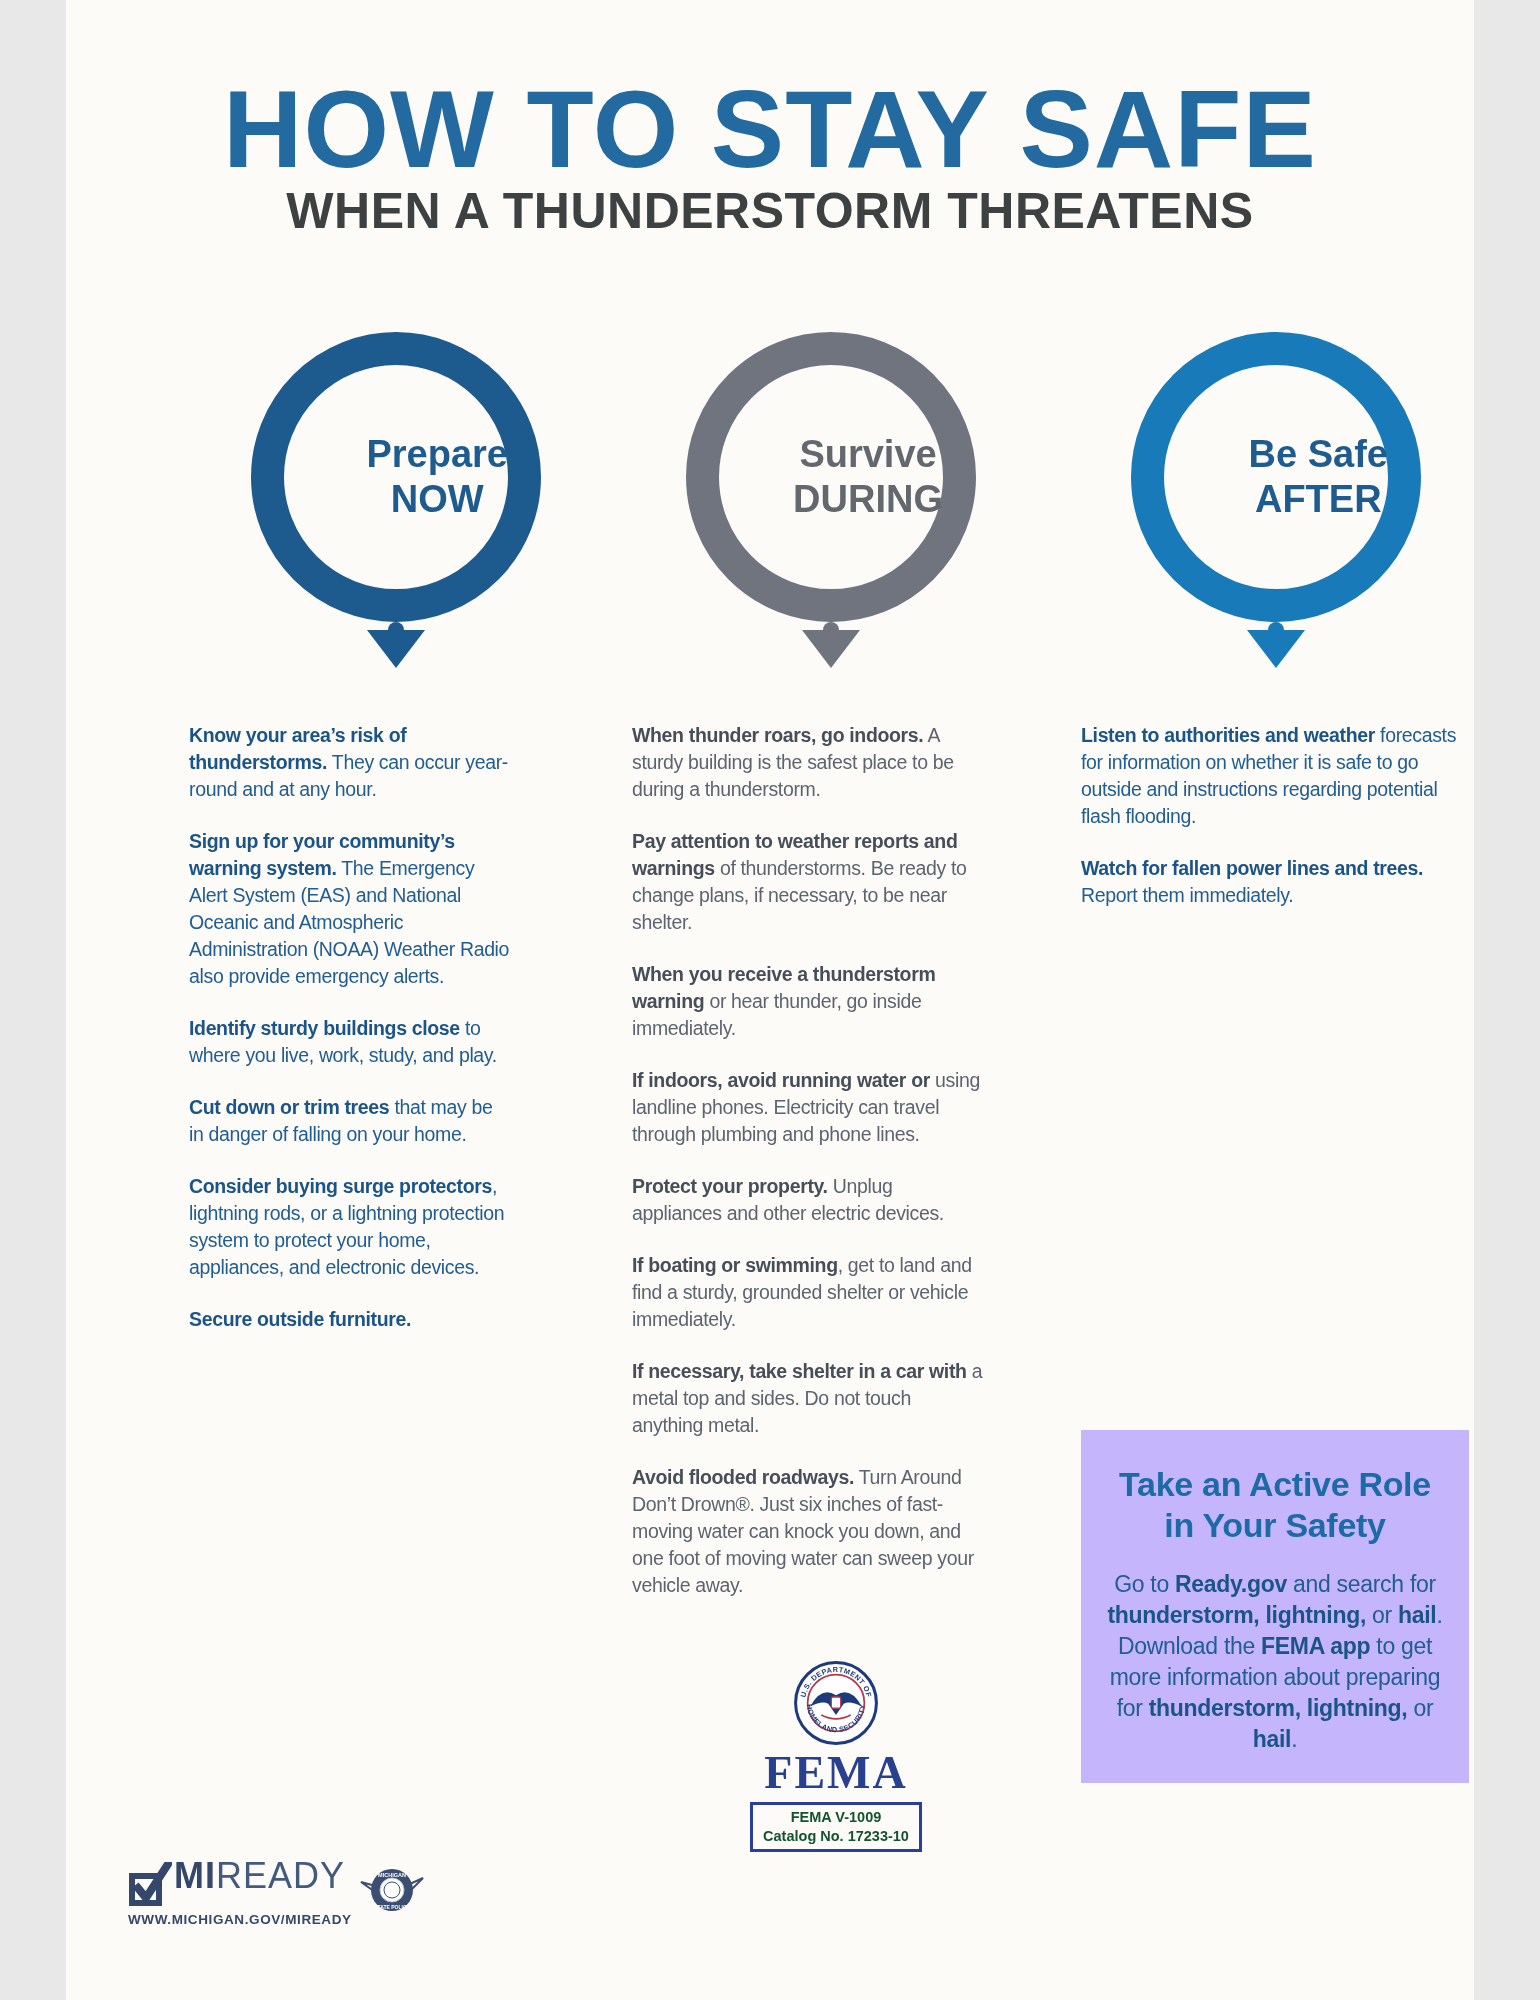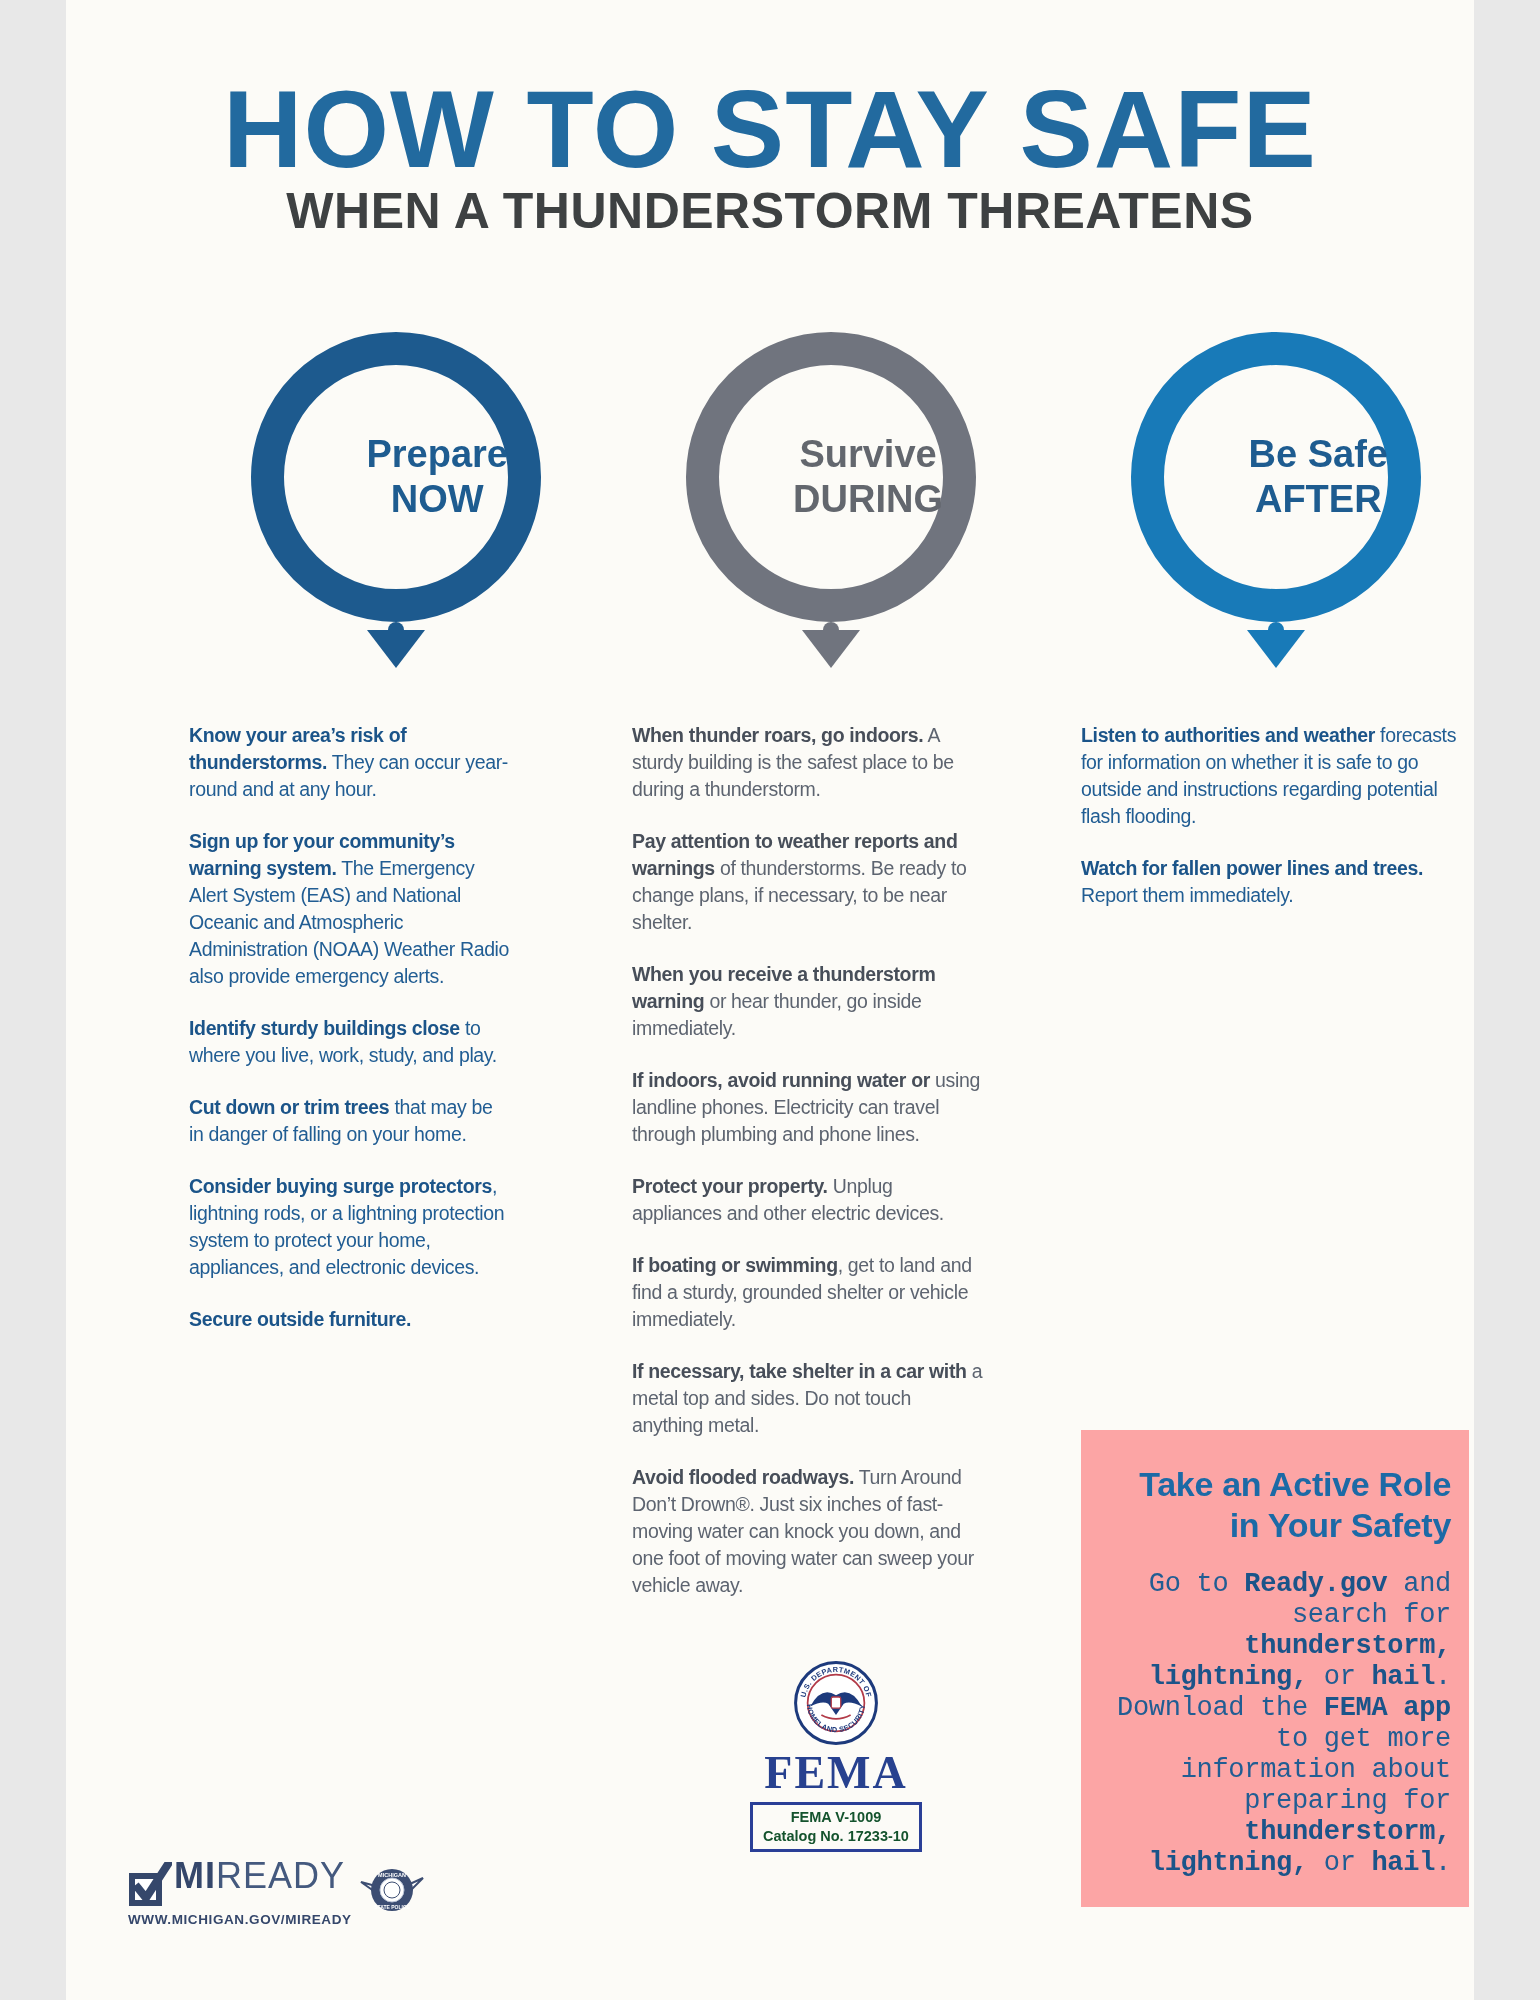--- a/index.html
+++ b/index.html
@@ -51,29 +51,29 @@
   .col b { font-weight:bold; }
   .col-left  { left:123px;  width:322px; color:#215d93; }
   .col-mid   { left:566px;  width:352px; color:#5d6470; }
   .col-right { left:1015px; width:384px; color:#215d93; }
   .col-left b, .col-right b { color:#1b5489; }
   .col-mid b { color:#474e59; }
 
   
   .active-role {
     position:absolute; left:1015px; top:1430px; width:388px;
-    background:#fca5a5; box-sizing:border-box;
-    padding:34px 18px 28px; text-align:right;
+    background:#c4b5fd; box-sizing:border-box;
+    padding:34px 18px 28px; text-align:center;
   }
   .active-role h2 {
     margin:0 0 22px 0; font-size:34px; line-height:1.22;
     color:#1c6aa6; letter-spacing:-0.3px;
   }
   .active-role .body {
-    font-size:27px; line-height:31px; color:#215d93; letter-spacing:-0.3px;font-family:Liberation Mono, monospace;
+    font-size:23px; line-height:31px; color:#215d93; letter-spacing:-0.3px;
   }
   .active-role .body b { color:#1b5489; }
 
   
   .fema-block { position:absolute; left:0; top:1660px; width:1540px; text-align:center; }
   .fema-word {
     margin-top:0px; font-family:"Liberation Serif", serif;
     font-size:46px; font-weight:bold; color:#27418f; letter-spacing:2px; line-height:1.02;
   }
   .fema-catalog {

